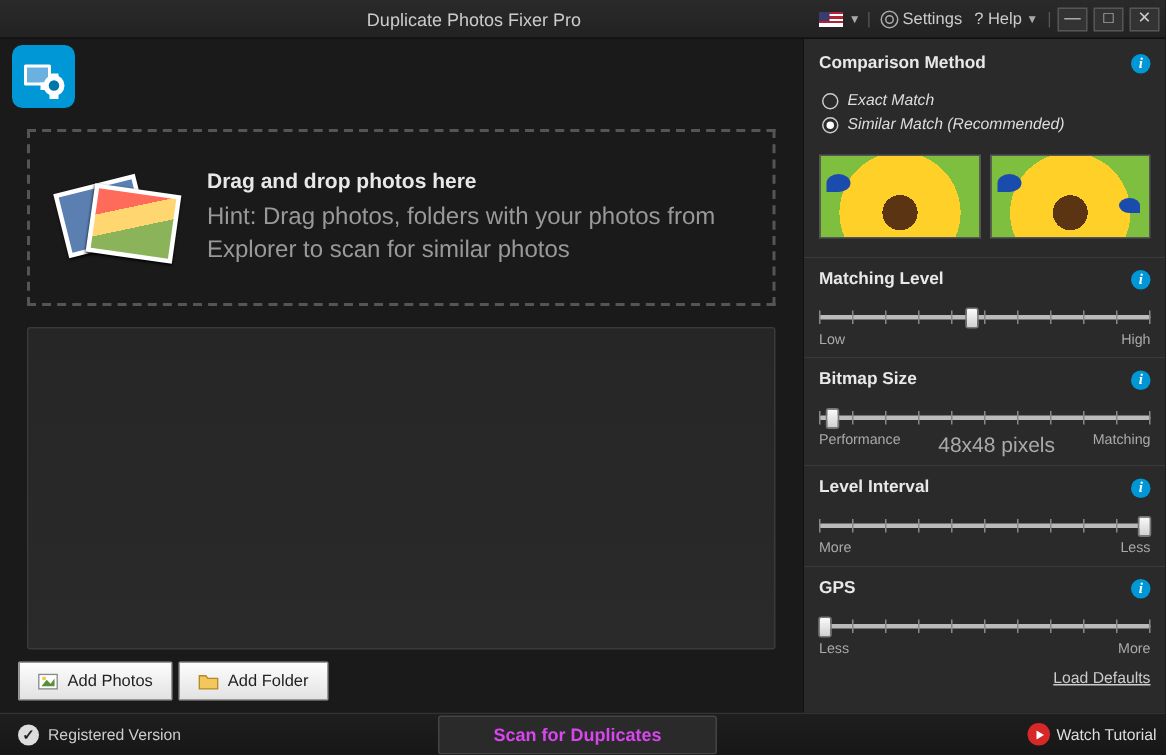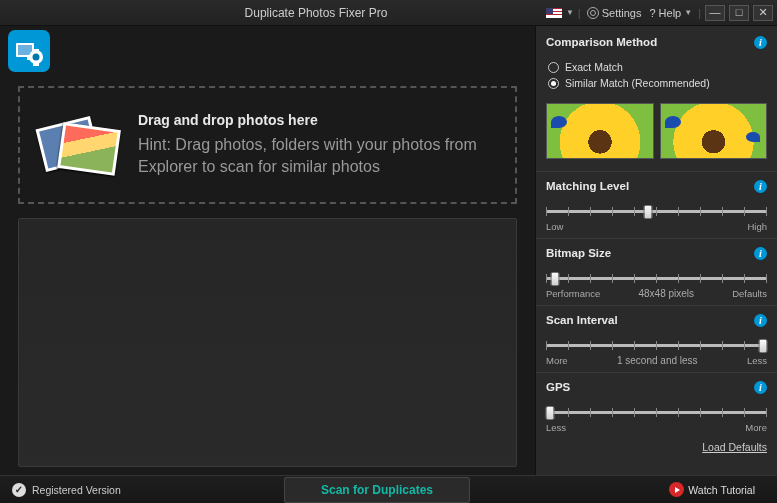--- a/index.html
+++ b/index.html
@@ -34,47 +34,47 @@
 .photo-list { flex:1; margin:6px 18px 8px 18px; background:linear-gradient(#262626,#2a2a2a); border:1px solid #3a3a3a; border-radius:2px; }
 
 .left-btns { display:flex; gap:4px; padding:0 12px 8px 12px; }
 .lbtn { background:linear-gradient(#fdfdfd,#e2e2e2); border:1px solid #999; color:#222; padding:5px 12px; font-size:11px; display:flex;align-items:center;gap:6px; cursor:pointer; border-radius:1px;}
 .lbtn svg{width:14px;height:14px;}
 
 .right { width:242px; background:#2a2a2a; border-left:1px solid #111; padding:8px 10px 6px 10px; display:flex; flex-direction:column; gap:4px; overflow:hidden;}
 .section-head { display:flex; justify-content:space-between; align-items:flex-start; font-size:11.5px; font-weight:bold; color:#e8e8e8; padding:2px 0; }
 .info-ico { width:13px;height:13px;border-radius:50%;background:#0097d6;color:#fff;font-size:10px;font-style:italic;text-align:center;line-height:13px;font-family:Georgia,serif;font-weight:bold;}
 .radios { padding:4px 0 8px 2px; }
-.radio-row { display:flex; align-items:center; gap:6px; padding:2px 0; cursor:pointer; font-size:10.5px;}
+.radio-row { display:flex; align-items:center; gap:6px; padding:2px 0; cursor:pointer; font-size:10.5px;font-style:italic;}
 .radio-dot { width:11px;height:11px;border:1.5px solid #ccc;border-radius:50%; position:relative;}
 .radio-dot.on::after{content:"";position:absolute;inset:2px;background:#fff;border-radius:50%;}
 
 .previews { display:flex; gap:6px; margin-bottom:6px; }
 .preview { flex:1; height:56px; border:1px solid #555; background:radial-gradient(circle at 50% 70%, #5a3413 0 18%, #ffd028 18% 62%, #7fbf3f 62%); position:relative; overflow:hidden;}
 .preview::before{content:"";position:absolute;left:4px;top:12px;width:16px;height:12px;background:#1a4cad;border-radius:50% 50% 50% 0;}
 .preview.p2::after{content:"";position:absolute;right:6px;top:28px;width:14px;height:10px;background:#1a4cad;border-radius:50% 50% 0 50%;}
 
 .divider { height:1px; background:#111; margin:2px -10px; border-top:1px solid #3a3a3a;}
 
 .slider-block { padding-top:2px; }
 .slider-labels { display:flex; justify-content:space-between; font-size:9.5px; color:#aaa; margin-top:2px;}
-.slider-mid { text-align:center; font-size:10px; color:#aaa; flex:1;}
+.slider-mid { text-align:center; font-size:14px; color:#aaa; flex:1;}
 .slider { height:14px; position:relative; margin:4px 0 0 0;}
 .track { position:absolute; left:0; right:0; top:5px; height:3px; background:#bbb; border-radius:2px;}
 .ticks { position:absolute; left:0; right:0; top:2px; height:9px; display:flex; justify-content:space-between;}
 .ticks span{width:1px;height:9px;background:#888;}
 .thumb { position:absolute; top:0; width:9px; height:14px; background:linear-gradient(#fafafa,#d0d0d0); border:1px solid #777; border-radius:2px; transform:translateX(-50%);}
 
 .load-defaults { text-align:right; font-size:10.5px; text-decoration:underline; color:#ccc; cursor:pointer; margin-top:4px;}
 
 .footer { height:28px; background:linear-gradient(#1e1e1e,#171717); display:flex; align-items:center; border-top:1px solid #333; }
 .reg { display:flex; align-items:center; gap:6px; padding-left:12px; font-size:10.5px; color:#ccc;}
 .check-ico{width:14px;height:14px;border-radius:50%;background:#ddd;color:#222;display:flex;align-items:center;justify-content:center;font-size:10px;font-weight:bold;}
-.scan-btn { margin:0 auto; padding:5px 36px; background:#2a2a2a; border:1px solid #444; color:#14b8a6; font-size:12px; font-weight:bold; cursor:default; border-radius:2px; transform:translateX(-18px);}
-.watch { display:flex; align-items:center; gap:4px; padding-right:22px; font-size:10.5px; color:#ddd; cursor:pointer;}
+.scan-btn { margin:0 auto; padding:5px 36px; background:#2a2a2a; border:1px solid #444; color:#d946ef; font-size:12px; font-weight:bold; cursor:default; border-radius:2px; transform:translateX(-18px);}
+.watch { display:flex; align-items:center; gap:4px; padding-right:6px; font-size:10.5px; color:#ddd; cursor:pointer;}
 .play-ico{width:15px;height:15px;border-radius:50%;background:#d62828;display:flex;align-items:center;justify-content:center;}
 .play-ico::after{content:"";border-left:5px solid #fff;border-top:3px solid transparent;border-bottom:3px solid transparent;margin-left:1px;}
 </style>
 </head>
 <body>
 
 <div class="titlebar">
   <div style="width:60px"></div>
   <div class="titlebar-title">Duplicate Photos Fixer Pro</div>
   <div class="titlebar-right">
@@ -115,20 +115,36 @@
           <div class="p1"></div>
             <div class="p2"></div>
         </div>
         <div class="dz-text">
           <h3>Drag and drop photos here</h3>
           <p>Hint: Drag photos, folders with your photos from Explorer to scan for similar photos</p>
         </div>
       </div>
     </div>
     <div class="photo-list"></div>
+    <div class="left-btns">
+      <button class="lbtn">
+        <svg viewBox="0 0 16 16">
+            <rect x="1" y="3" width="14" height="11" fill="#fff" stroke="#888"></rect>
+            <polygon points="3,12 7,7 10,10 13,6 13,12" fill="#5a8f3a"></polygon>
+            <circle cx="5" cy="6" r="1.5" fill="#f2c94c"></circle>
+          </svg>
+        <span>Add Photos</span>
+      </button>
+      <button class="lbtn">
+        <svg viewBox="0 0 16 16">
+            <path d="M1 4 h5 l1.5 2 H15 v8 H1 z" fill="#f2c75c" stroke="#b38a2a"></path>
+          </svg>
+        <span>Add Folder</span>
+      </button>
+    </div>
   </div>
 
   <div class="right">
     <div class="section-head">
       <span>Comparison Method</span>
       <span class="info-ico">i</span>
     </div>
     <div class="radios">
       <div class="radio-row">
         <span class="radio-dot"></span>
@@ -192,27 +208,27 @@
             <span></span>
             <span></span>
             <span></span>
             <span></span>
           </div>
         <div class="thumb" style="left:4%"></div>
       </div>
       <div class="slider-labels">
         <span>Performance</span>
         <span class="slider-mid">48x48 pixels</span>
-        <span>Defaults</span>
-      </div>
-    </div>
-
-    <div class="divider"></div>
-    <div class="section-head">
-      <span>Scan Interval</span>
+        <span>Matching</span>
+      </div>
+    </div>
+
+    <div class="divider"></div>
+    <div class="section-head">
+      <span>Level Interval</span>
       <span class="info-ico">i</span>
     </div>
     <div class="slider-block">
       <div class="slider">
         <div class="track"></div>
         <div class="ticks">
             <span></span>
             <span></span>
             <span></span>
             <span></span>
@@ -221,21 +237,20 @@
             <span></span>
             <span></span>
             <span></span>
             <span></span>
             <span></span>
           </div>
         <div class="thumb" style="left:98%"></div>
       </div>
       <div class="slider-labels">
         <span>More</span>
-        <span class="slider-mid">1 second and less</span>
         <span>Less</span>
       </div>
     </div>
 
     <div class="divider"></div>
     <div class="section-head">
       <span>GPS</span>
       <span class="info-ico">i</span>
     </div>
     <div class="slider-block">

